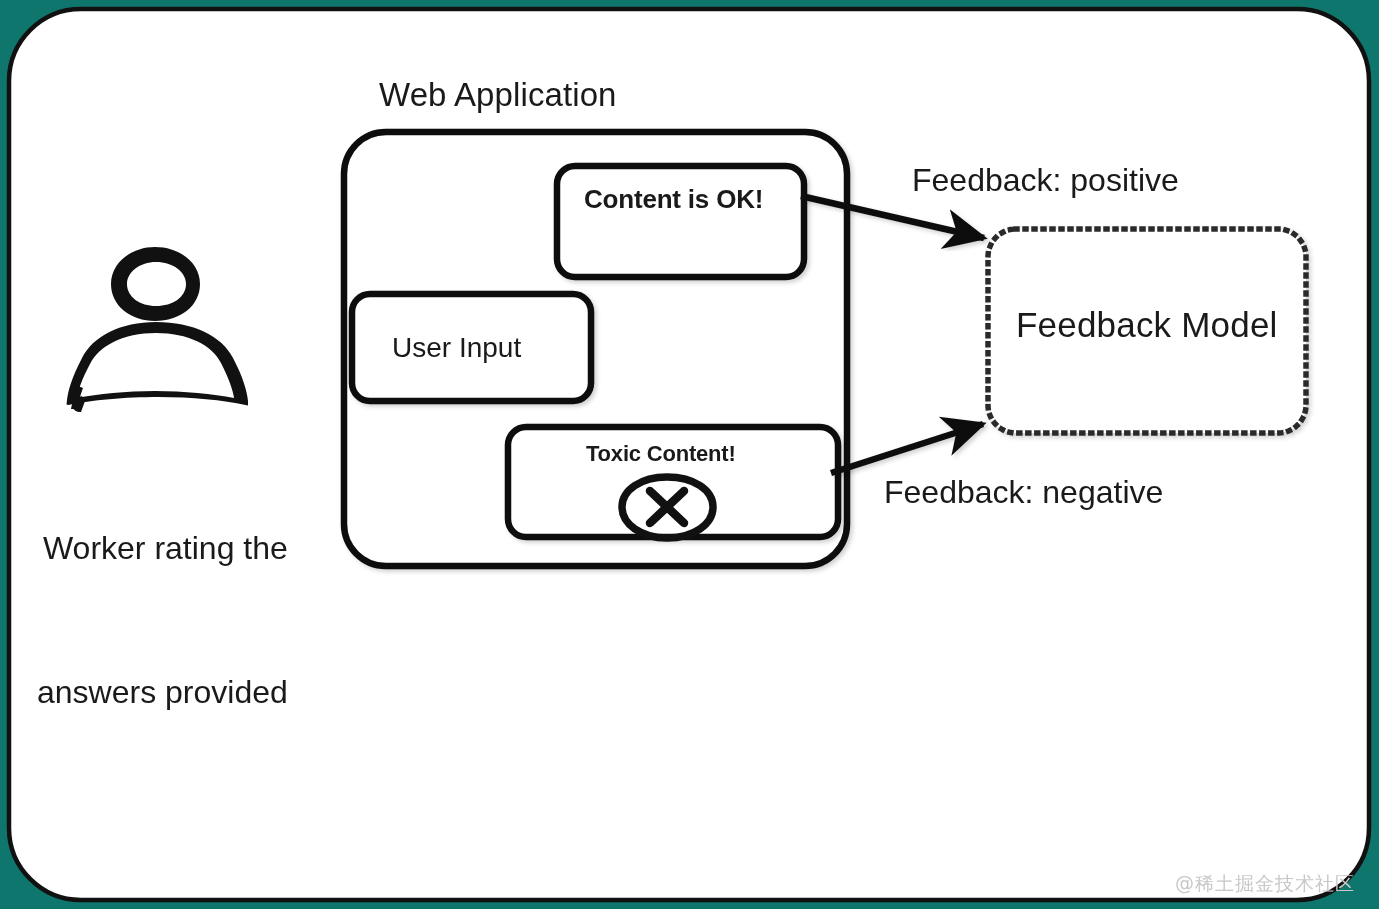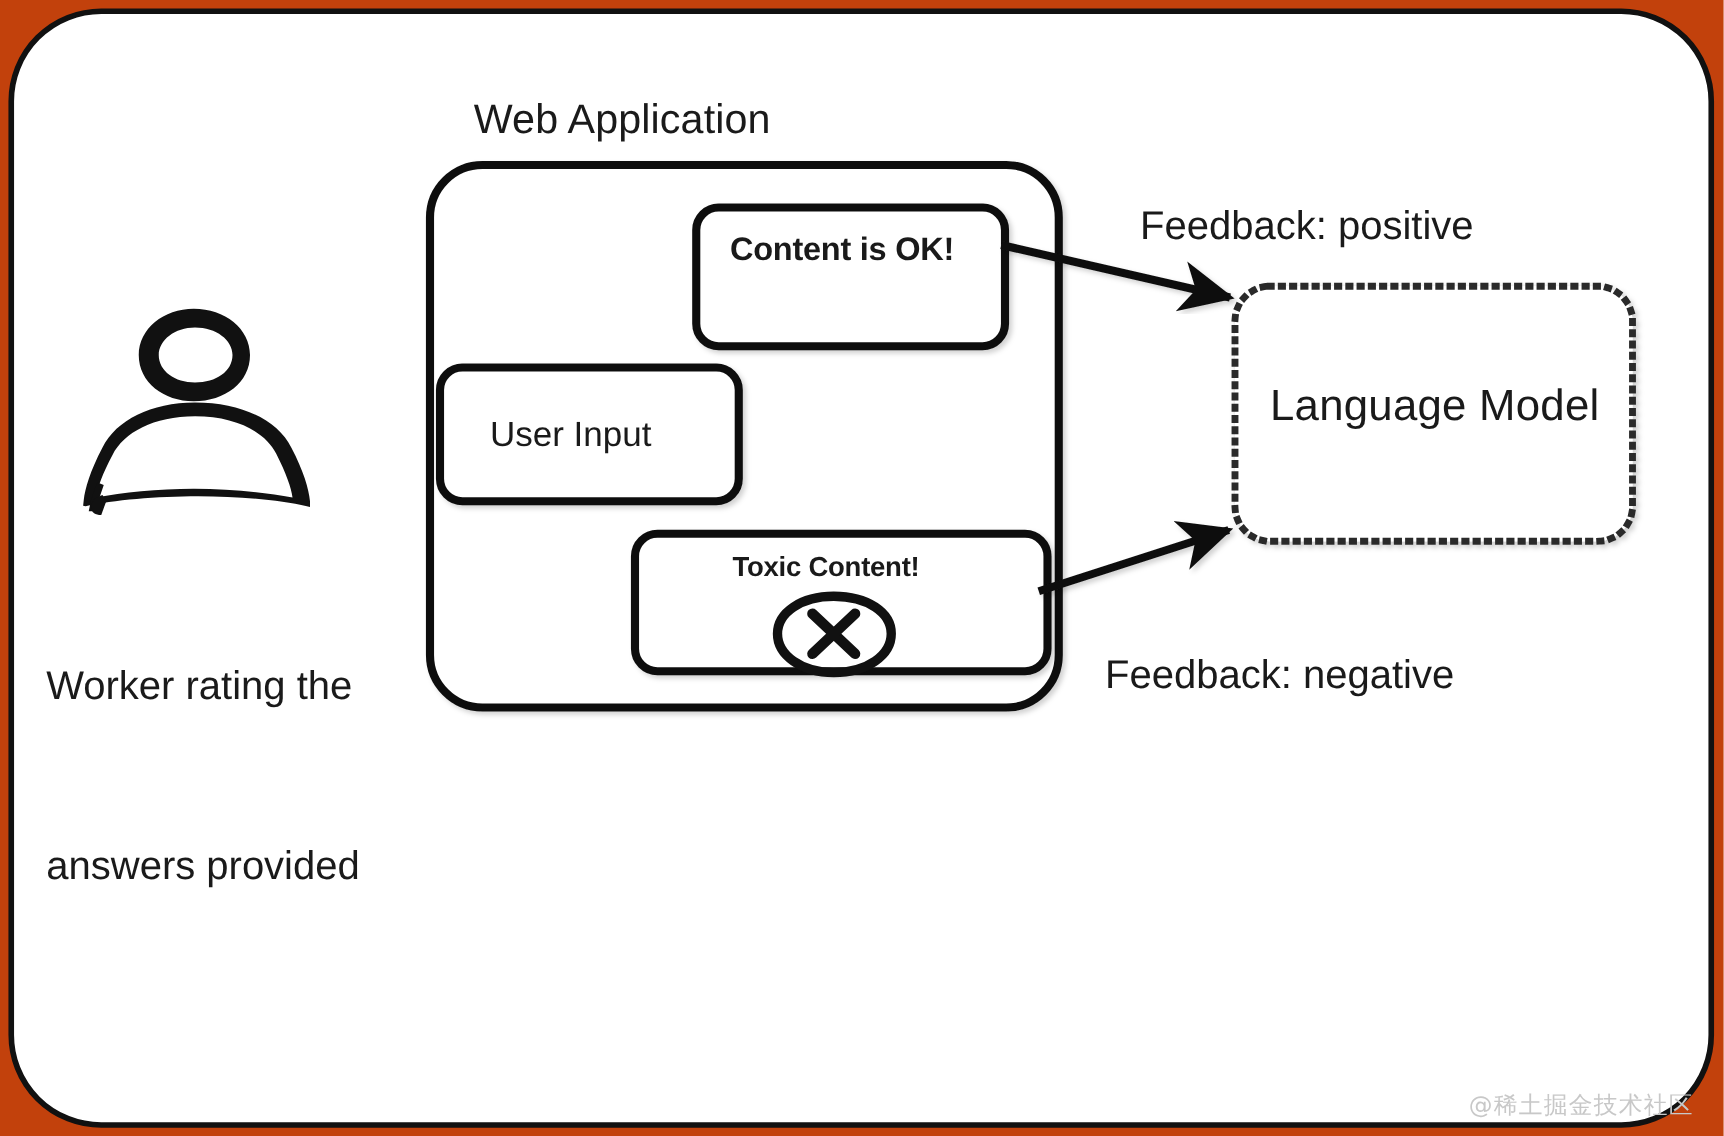--- a/index.html
+++ b/index.html
@@ -8,22 +8,23 @@
     background: #ffffff;
   }
   body {
     font-family: "Liberation Sans", sans-serif;
     -webkit-font-smoothing: antialiased;
   }
   #canvas {
     position: relative;
     width: 1379px;
     height: 909px;
-    background: #c2410c;
+    background: #0f766e;
     overflow: hidden;
+    text-align: right;
   }
   #diagram-svg {
     position: absolute;
     top: 0;
     left: 0;
     width: 1379px;
     height: 909px;
   }
   .lbl {
     position: absolute;
@@ -64,21 +65,20 @@
   }
   .lbl-feedback-positive {
     left: 912px;
     top: 164px;
     font-size: 32px;
   }
   .lbl-feedback-negative {
     left: 884px;
     top: 476px;
     font-size: 32px;
-    margin-top: 47px;
   }
   .worker-caption {
     left: 37px;
     top: 428px;
     font-size: 32px;
     line-height: 48px;
   }
   .worker-caption div { white-space: pre; }
   .watermark {
     position: absolute;
@@ -170,21 +170,21 @@
   </svg>
 
   <div class="lbl title-web-app">Web Application</div>
 
   <div class="lbl lbl-content-ok">Content is OK!</div>
 
   <div class="lbl lbl-user-input">User Input</div>
 
   <div class="lbl lbl-toxic">Toxic Content!</div>
 
-  <div class="lbl lbl-language-model">Language Model</div>
+  <div class="lbl lbl-language-model">Feedback Model</div>
 
   <div class="lbl lbl-feedback-positive">Feedback: positive</div>
 
   <div class="lbl lbl-feedback-negative">Feedback: negative</div>
 
   <div class="lbl worker-caption">
     <div>Worker rating the</div>
     <div>answers provided</div>
   </div>
 

